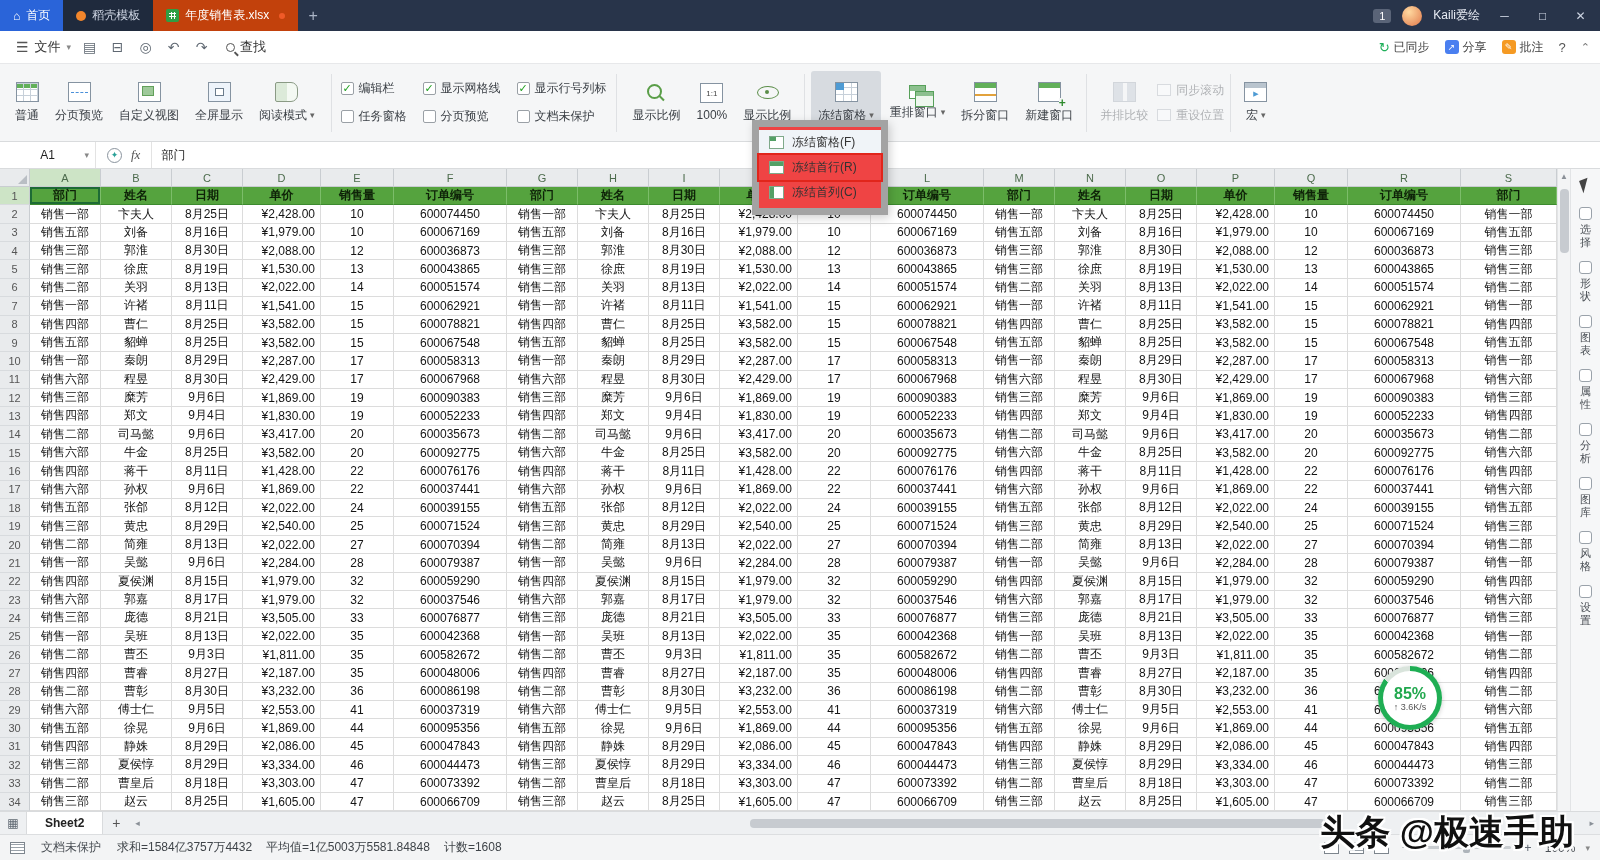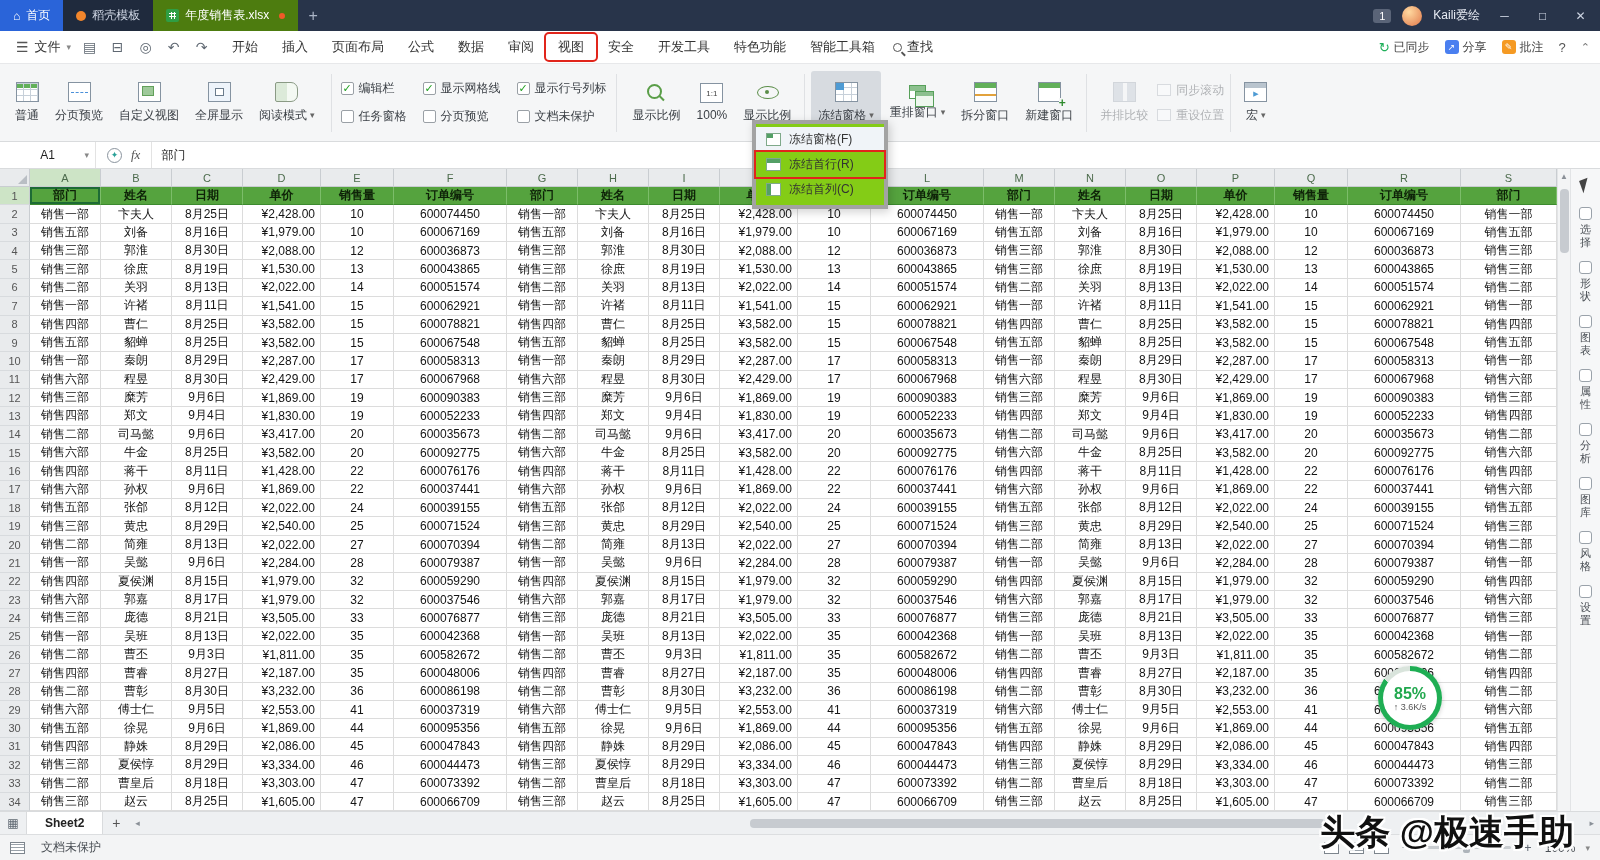--- a/index.html
+++ b/index.html
@@ -4,21 +4,21 @@
 <style>
   *{margin:0;padding:0;box-sizing:border-box;font-family:"Liberation Sans","DejaVu Sans",sans-serif;}
   html,body{width:1600px;height:860px;overflow:hidden;background:#fff;}
   .app{width:1600px;height:860px;display:flex;flex-direction:column;position:relative;}
 
   
   .titlebar{height:31px;background:#28344a;display:flex;align-items:stretch;flex:none;color:#cfd6e4;}
   .tb-tab{display:flex;align-items:center;gap:6px;padding:0 13px;font-size:12px;white-space:nowrap;}
   .tb-home{background:#2a64d9;color:#fff;}
   .tb-template{background:#1f2a3d;}
-  .tb-doc{background:#4d7c0f;color:#fff;}
+  .tb-doc{background:#c2410c;color:#fff;}
   .doc-icn{width:13px;height:13px;background:#2f9e44;border-radius:2px;position:relative;flex:none;}
   .doc-icn:after{content:"";position:absolute;inset:3px;background:
     repeating-linear-gradient(0deg,transparent 0 2px,#fff 2px 3px),
     repeating-linear-gradient(90deg,transparent 0 2px,#fff 2px 3px);}
   .dk-icn{width:10px;height:10px;border-radius:50%;background:#f2862c;flex:none;}
   .unsaved-dot{width:6px;height:6px;border-radius:50%;background:#f05a28;flex:none;margin-left:4px;}
   .tb-plus{width:30px;display:flex;align-items:center;justify-content:center;font-size:16px;color:#aab4c6;}
   .tb-right{margin-left:auto;display:flex;align-items:center;gap:11px;padding-right:6px;}
   .badge1{background:#5a6478;border-radius:3px;font-size:11px;padding:1px 6px;color:#fff;}
   .avatar{width:20px;height:20px;border-radius:50%;background:radial-gradient(circle at 35% 30%,#ffd9a0,#e0784a);flex:none;}
@@ -145,21 +145,21 @@
   .statusbar{height:26px;flex:none;background:#f3f4f5;border-top:1px solid #dcdee0;display:flex;align-items:center;font-size:12px;color:#4a4f55;padding:0 10px;gap:16px;}
   .st-icn{width:15px;height:12px;border:1px solid #7d858d;background:#fff;flex:none;}
   .st-icn.lines{background:repeating-linear-gradient(0deg,#fff 0 2px,#9aa2aa 2px 3px);}
   .sb-stats{display:flex;gap:14px;color:#3f4449;}
   .st-right{margin-left:auto;display:flex;align-items:center;gap:10px;}
   .zoom-track{width:88px;height:3px;background:#c9cdd1;position:relative;border-radius:2px;}
   .zoom-thumb{position:absolute;left:46%;top:-4px;width:7px;height:11px;background:#aeb4ba;border-radius:2px;}
   .zbtn{font-size:13px;color:#5f6872;width:14px;text-align:center;}
 
   
-  .freeze-menu{position:absolute;left:752px;top:120px;width:136px;background:#84cc16;border:4px solid #a3a3a3;box-shadow:2px 3px 9px rgba(0,0,0,.18);z-index:50;padding:3px 0;}
+  .freeze-menu{position:absolute;left:752px;top:120px;width:136px;background:#ef4444;border:7px solid #a3a3a3;box-shadow:2px 3px 9px rgba(0,0,0,.18);z-index:50;padding:3px 0;}
   .fm-item{height:25px;display:flex;align-items:center;gap:8px;padding:0 10px;font-size:12px;color:#333;white-space:nowrap;}
   .fm-item.first{background:#f0f4f8;}
   .fm-item.annot{outline:2px solid #e1251b;}
   .fm-icn{width:15px;height:13px;border:1px solid #7fa98a;position:relative;background:#fff;flex:none;}
   .fm-icn.pane:before{content:"";position:absolute;left:0;top:0;width:6px;height:4px;background:#54a066;}
   .fm-icn.row:before{content:"";position:absolute;left:0;top:0;right:0;height:4px;background:#54a066;}
   .fm-icn.col:before{content:"";position:absolute;left:0;top:0;bottom:0;width:4px;background:#54a066;}
 
   .progress{position:absolute;left:1378px;top:666px;width:64px;height:64px;border-radius:50%;z-index:55;
     background:conic-gradient(#1fae54 0deg 306deg,#d9e4dc 306deg 360deg);box-shadow:0 1px 5px rgba(0,0,0,.2);}
@@ -206,33 +206,20 @@
       <span>文件</span>
       <span class="mb-caret">▾</span>
     </div>
     <div class="mb-icons">
       <span class="mb-icn">▤</span>
       <span class="mb-icn">⊟</span>
       <span class="mb-icn">◎</span>
       <span class="mb-icn">↶</span>
       <span class="mb-icn">↷</span>
     </div>
-    <div class="menu-tabs">
-        <div class="menu-tab">开始</div>
-        <div class="menu-tab">插入</div>
-        <div class="menu-tab">页面布局</div>
-        <div class="menu-tab">公式</div>
-        <div class="menu-tab">数据</div>
-        <div class="menu-tab">审阅</div>
-        <div class="menu-tab annot">视图</div>
-        <div class="menu-tab">安全</div>
-        <div class="menu-tab">开发工具</div>
-        <div class="menu-tab">特色功能</div>
-        <div class="menu-tab">智能工具箱</div>
-      </div>
     <div class="mb-search">
       <span class="mag"></span>
       <span>查找</span>
     </div>
     <div class="mb-right">
       <span class="mb-item">
         <span class="sync-icn">↻</span>
         <span>已同步</span>
       </span>
       <span class="mb-item">
@@ -1233,20 +1220,25 @@
       <div class="htrack">
         <div class="hthumb"></div>
       </div>
       <span>▸</span>
     </div>
   </div>
 
   <div class="statusbar">
     <span class="st-icn lines"></span>
     <span>文档未保护</span>
+    <div class="sb-stats">
+      <span>求和=1584亿3757万4432</span>
+      <span>平均值=1亿5003万5581.84848</span>
+      <span>计数=1608</span>
+    </div>
     <div class="st-right">
       <span class="st-icn"></span>
       <span class="st-icn lines"></span>
       <span class="st-icn"></span>
       <span class="zbtn">−</span>
       <div class="zoom-track">
         <div class="zoom-thumb"></div>
       </div>
       <span class="zbtn">+</span>
       <span>100%</span>

